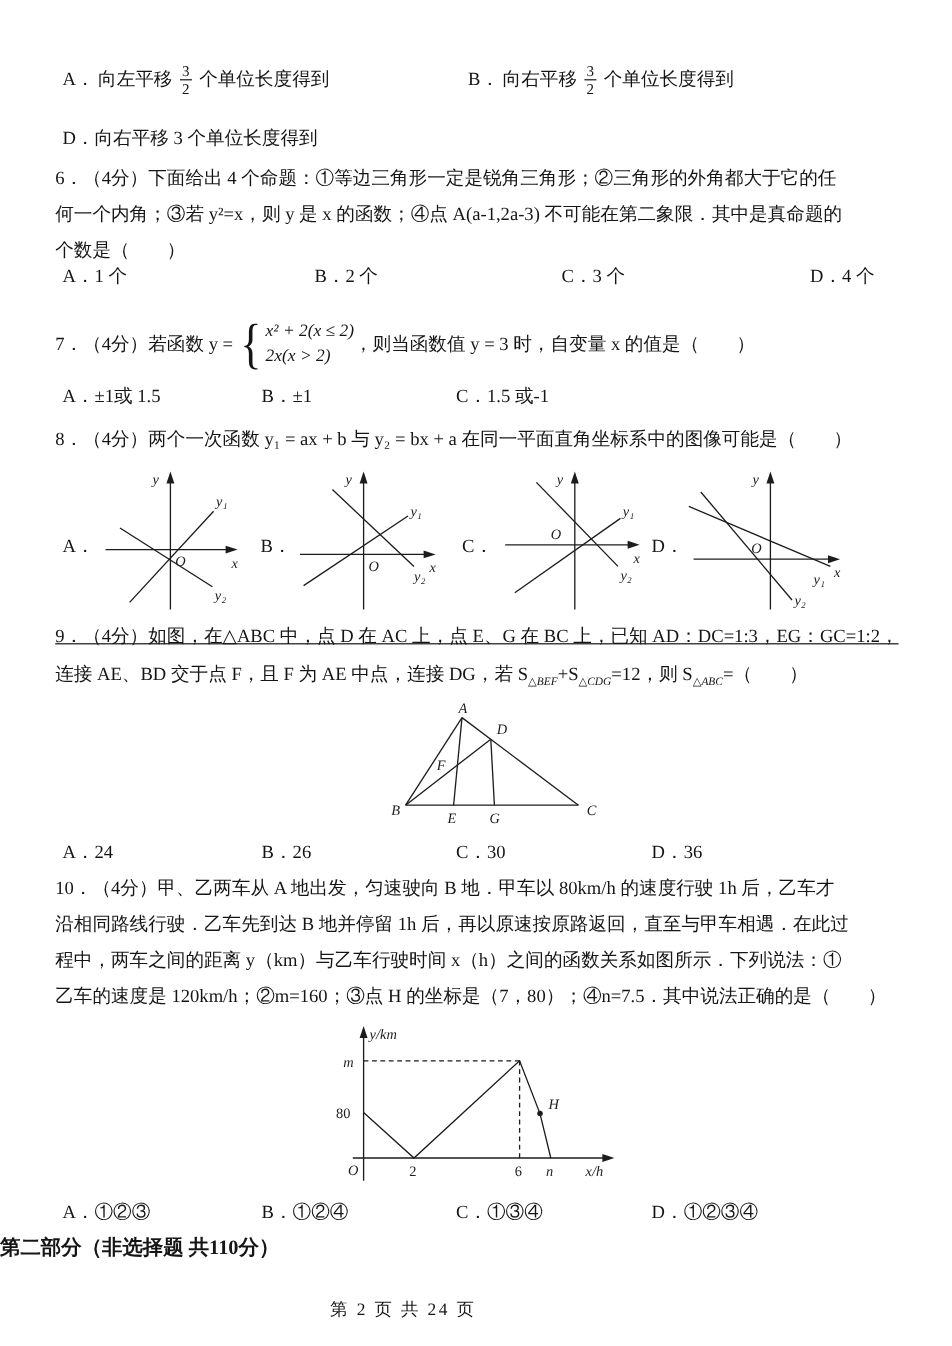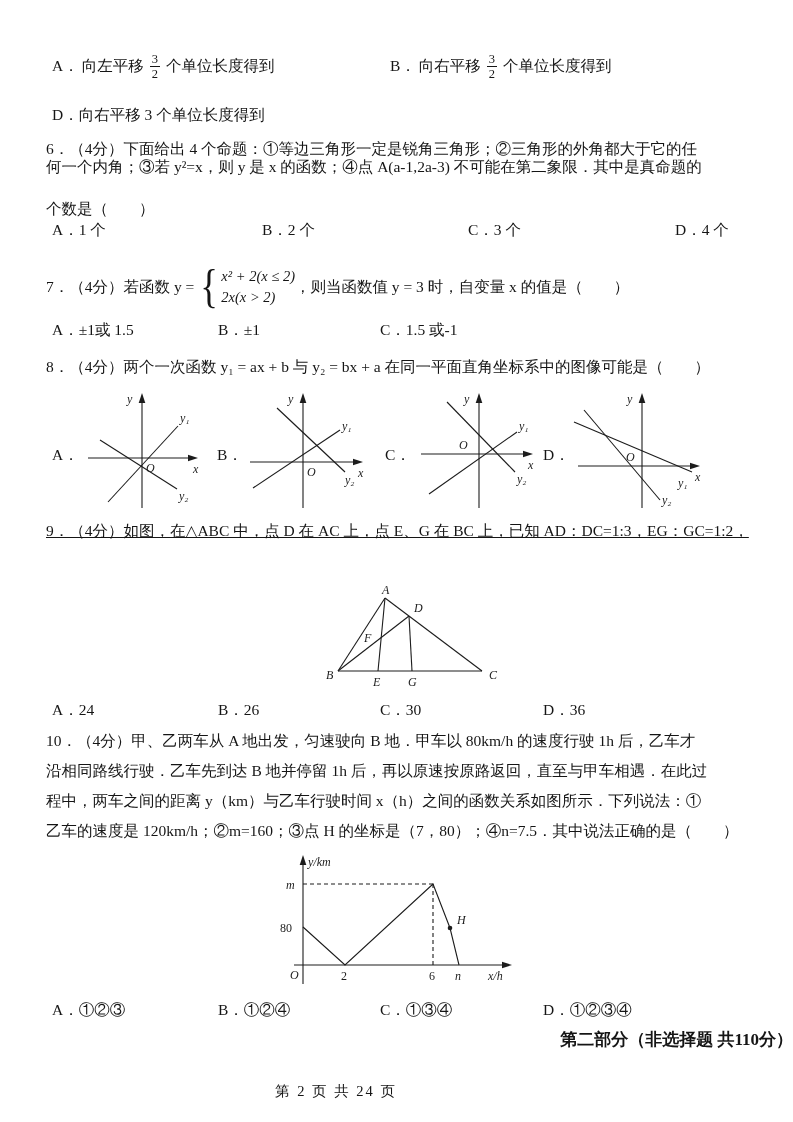--- a/index.html
+++ b/index.html
@@ -18,21 +18,21 @@
   .cases{display:flex;flex-direction:column;gap:3px;font-size:14.5px;font-style:italic;line-height:1.2;}
   .sub{font-size:9.5px;font-style:italic;vertical-align:-4px;}
   .glabel{position:absolute;font-size:15.5px;}
   svg{display:block;}
   svg line,svg polyline,svg path{stroke:#1c1c1c;stroke-width:1.1;fill:none;}
   svg polygon{fill:#1c1c1c;stroke:none;}
   svg circle{fill:#1c1c1c;stroke:none;}
   .mtext{font:italic 12px "Liberation Serif","DejaVu Serif",serif;fill:#1c1c1c;}
   .ntext{font:12px "Liberation Serif","DejaVu Serif",serif;fill:#1c1c1c;}
   .dash{stroke-dasharray:4 3;}
-  .sechdr{position:absolute;left:0;width:793px;text-align:right;font-weight:bold;font-size:17px;}
+  .sechdr{position:absolute;left:0;width:793px;text-align:left;font-weight:bold;font-size:17px;}
   .footer{position:absolute;left:0;width:672px;text-align:center;font-size:14.5px;letter-spacing:2px;}
 </style>
 </head>
 <body>
 
 <div class="page">
 
   <div class="optrow" style="top:52px;grid-template-columns:338px auto;">
     <div class="optitem">
       <span>A．</span>
@@ -52,21 +52,21 @@
       </span>
       <span>个单位长度得到</span>
     </div>
   </div>
 
   <div class="optrow" style="top:105px;grid-template-columns:338px auto;">
     <div>D．向右平移 3 个单位长度得到</div>
   </div>
 
   <div class="pline" style="top:138px;">6．（4分）下面给出 4 个命题：①等边三角形一定是锐角三角形；②三角形的外角都大于它的任</div>
-  <div class="pline" style="top:156px;">何一个内角；③若 y²=x，则 y 是 x 的函数；④点 A(a-1,2a-3) 不可能在第二象限．其中是真命题的</div>
+  <div class="pline" style="top:168px;">何一个内角；③若 y²=x，则 y 是 x 的函数；④点 A(a-1,2a-3) 不可能在第二象限．其中是真命题的</div>
   <div class="pline" style="top:198px;">个数是（　　）</div>
   <div class="optrow" style="top:220px;gap:44px;">
     <div>A．1 个</div>
     <div>B．2 个</div>
     <div>C．3 个</div>
     <div>D．4 个</div>
   </div>
 
   <div class="rowflex" style="left:46px;top:258px;height:58px;">
     <span>7．（4分）若函数 y =</span>
@@ -147,20 +147,23 @@
       <line x1="14" y1="20" x2="90" y2="110"></line>
       <text class="mtext" x="57" y="13">y</text>
       <text class="mtext" x="125" y="91">x</text>
       <text class="mtext" x="56" y="71">O</text>
       <text class="mtext" x="108" y="97">y₁</text>
       <text class="mtext" x="92" y="114">y₂</text>
     </svg>
   </div>
 
   <div class="pline" style="top:520px;text-decoration:underline;">9．（4分）如图，在△ABC 中，点 D 在 AC 上，点 E、G 在 BC 上，已知 AD：DC=1:3，EG：GC=1:2，</div>
+  <div class="pline" style="top:552px;">
+    <span>连接 AE、BD 交于点 F，且 F 为 AE 中点，连接 DG，若 S</span><span class="sub">△BEF</span><span>+S</span><span class="sub">△CDG</span><span>=12，则 S</span><span class="sub">△ABC</span><span>=（　　）</span>
+  </div>
 
   <div class="abs" style="left:300px;top:584px;">
     <svg width="230" height="112" viewBox="0 0 230 112">
       <line x1="85" y1="14" x2="38" y2="87"></line>
       <line x1="85" y1="14" x2="182" y2="87"></line>
       <line x1="38" y1="87" x2="182" y2="87"></line>
       <line x1="85" y1="14" x2="78" y2="87"></line>
       <line x1="38" y1="87" x2="109" y2="32"></line>
       <line x1="109" y1="32" x2="112" y2="87"></line>
       <text class="mtext" x="82" y="10">A</text>

